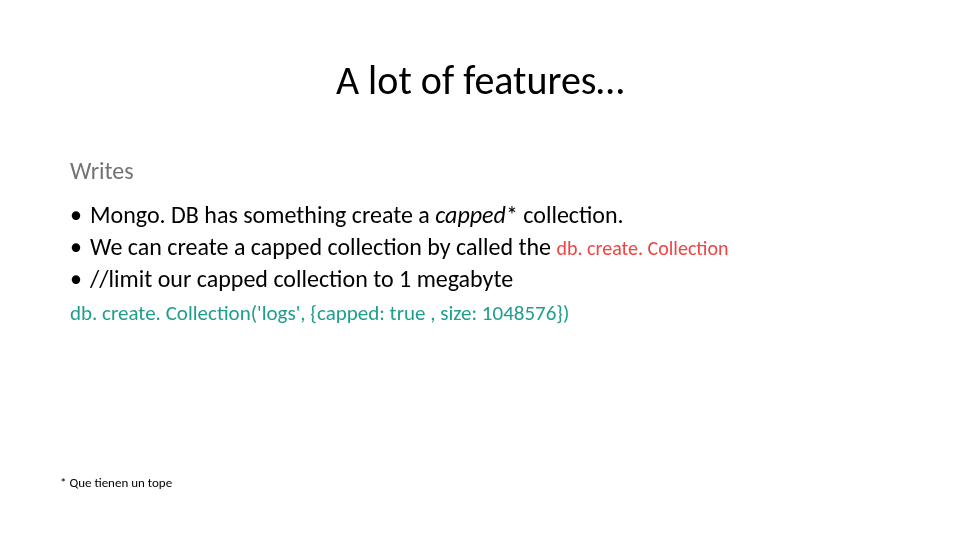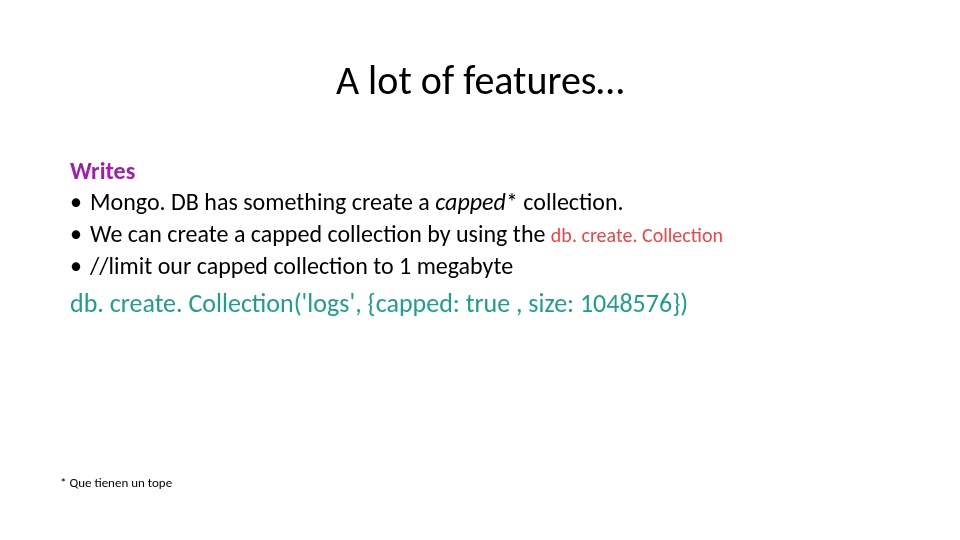--- a/index.html
+++ b/index.html
@@ -32,23 +32,23 @@
   .body {
     position: absolute;
     top: 156px;
     left: 70px;
     right: 70px;
     font-size: 24px;
     line-height: 1.25;
     color: #000;
   }
   .section-heading {
-    color: #a21caf;
-    font-weight: 700;
-    margin-bottom: 1px;
+    color: #737373;
+    font-weight: 400;
+    margin-bottom: 14px;
   }
   .bullet {
     position: relative;
     padding-left: 20px;
     margin-bottom: 2px;
   }
   .bullet::before {
     content: "•";
     position: absolute;
     left: 0;
@@ -59,21 +59,21 @@
     margin-left: 0;
     padding-left: 0;
   }
   .italic { font-style: italic; }
   .code-inline {
     color: #ef4444;
     font-size: 20px;
   }
   .code-line {
     color: #1f9e8e;
-    font-size: 26px;
+    font-size: 21px;
     margin-top: 6px;
     padding-left: 0;
   }
   .footnote {
     position: absolute;
     left: 60px;
     bottom: 50px;
     font-size: 13px;
     color: #000;
     text-align: right;
@@ -88,21 +88,21 @@
 
   <div class="body">
 
     <div class="section-heading">Writes</div>
 
     <div class="bullet">
       <span>Mongo. DB has something create a </span><span class="italic">capped</span><span>*</span><span> collection.</span>
     </div>
 
     <div class="bullet">
-      <span>We can create a capped collection by using the </span><span class="code-inline">db. create. Collection</span>
+      <span>We can create a capped collection by called the </span><span class="code-inline">db. create. Collection</span>
     </div>
 
     <div class="bullet">
       <span>//limit our capped collection to 1 megabyte</span>
     </div>
 
     <div class="code-line">db. create. Collection('logs', {capped: true , size: 1048576})</div>
 
   </div>
 

